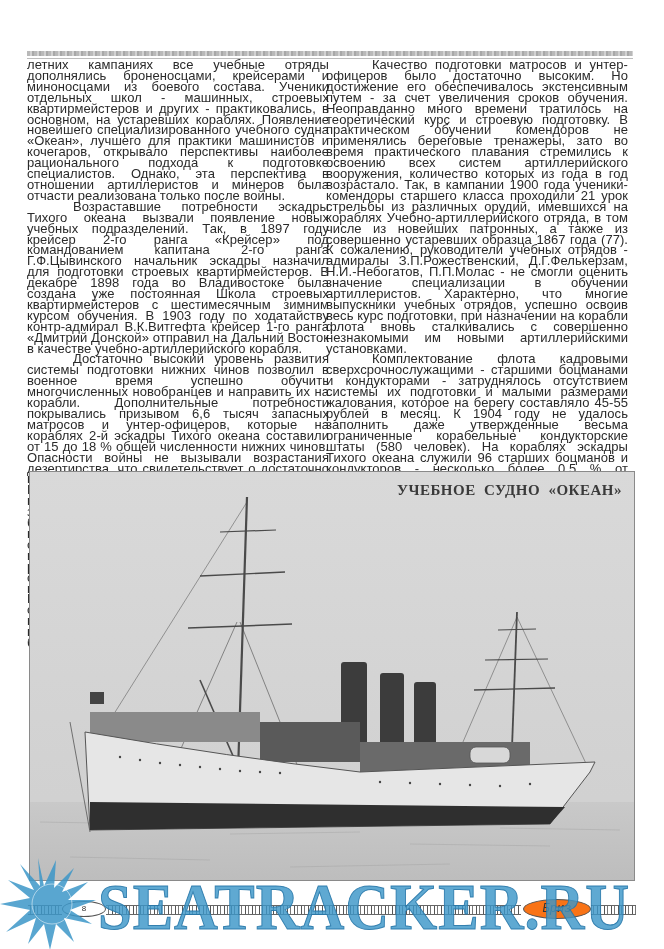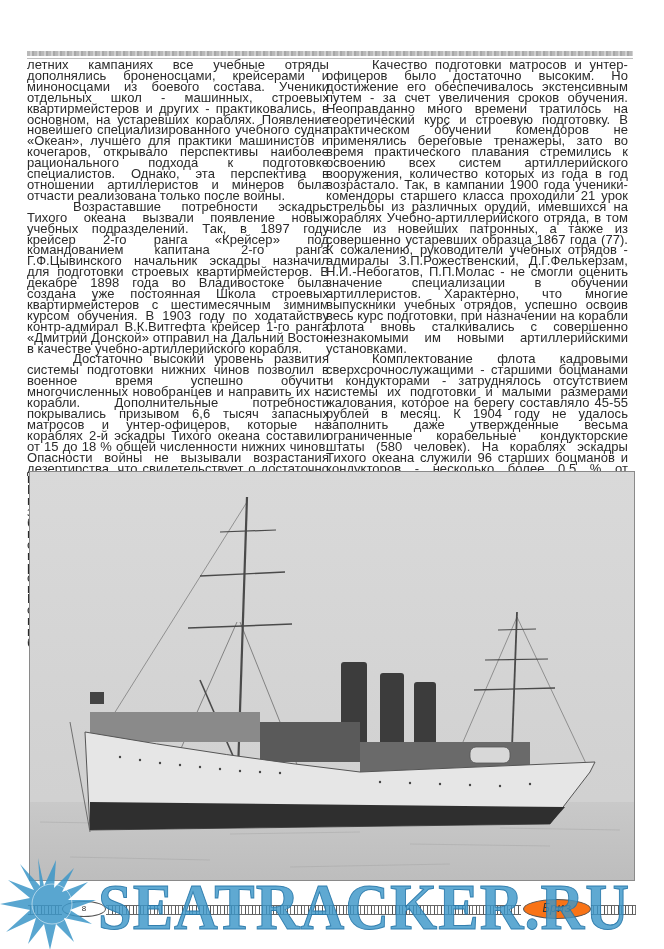--- a/index.html
+++ b/index.html
@@ -152,20 +152,21 @@
       <circle cx="350" cy="310" r="1.2"></circle>
         <circle cx="380" cy="311" r="1.2"></circle>
         <circle cx="410" cy="312" r="1.2"></circle>
       <circle cx="440" cy="313" r="1.2"></circle>
         <circle cx="470" cy="314" r="1.2"></circle>
         <circle cx="500" cy="312" r="1.2"></circle>
     </g>
     <rect x="60" y="220" width="14" height="12" fill="#444"></rect>
     <line x1="60" y1="360" x2="40" y2="250" stroke="#555" stroke-width="0.8"></line>
   </svg>
+  <div class="photo-caption">УЧЕБНОЕ СУДНО «ОКЕАН»</div>
 </div>
 
 <div class="footer-band">
   <div class="chain" style="left:0;width:34px;"></div>
   <div class="page-oval">8</div>
   <div class="chain" style="left:78px;width:415px;"></div>
   <div class="logo-oval">Бриз</div>
   <div class="chain" style="left:563px;width:45px;"></div>
 </div>
 

